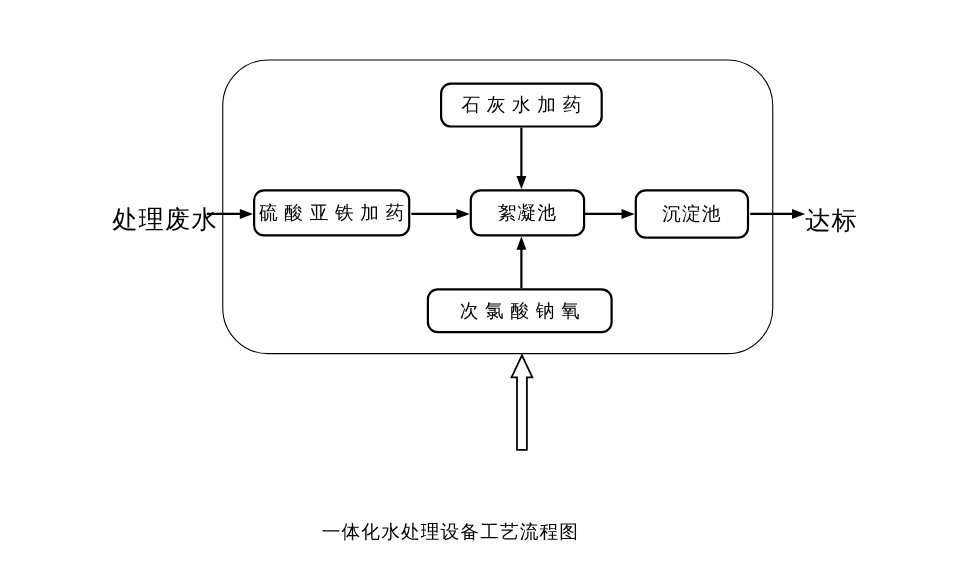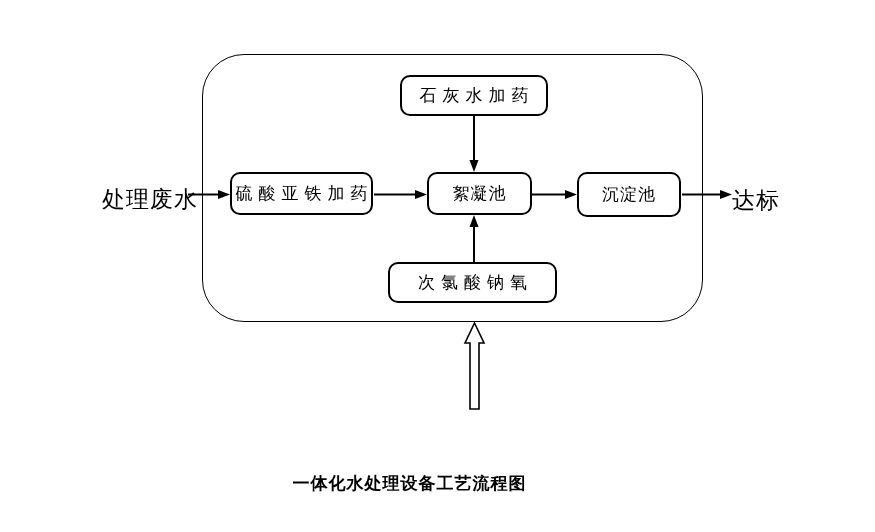--- a/index.html
+++ b/index.html
@@ -51,21 +51,21 @@
     white-space: nowrap;
   }
   .label-input  { left: 102px; top: 184px; }
   .label-output { left: 732px; top: 185px; }
   .caption {
     position: absolute;
     left: 0; top: 472px;
     width: 819px;
     text-align: center;
     font-size: 17px;
-    font-weight: bold;
+    font-weight: normal;
     letter-spacing: 1px;
   }
 </style>
 </head>
 <body>
 
 <div class="stage">
 
   <svg class="arrow-layer" viewBox="0 0 875 532" xmlns="http://www.w3.org/2000/svg">
 

